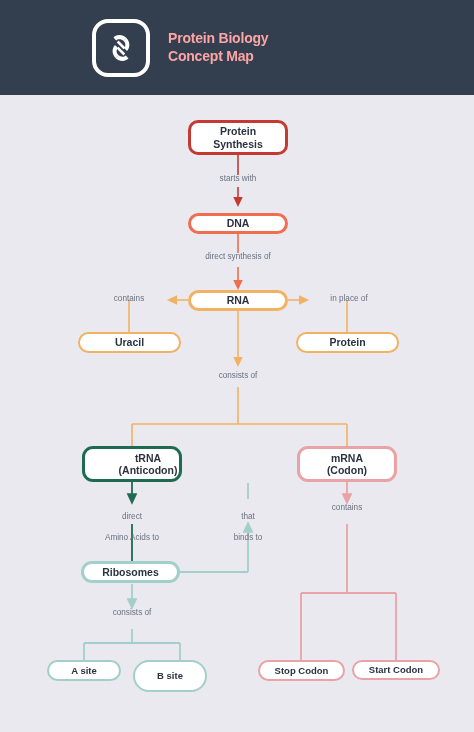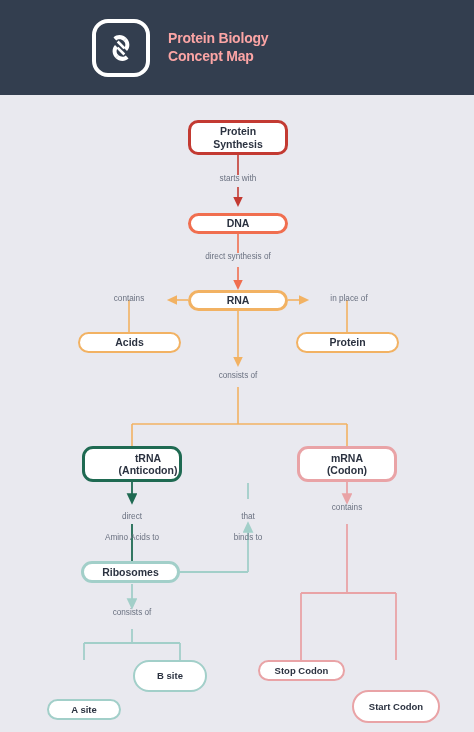--- a/index.html
+++ b/index.html
@@ -167,21 +167,21 @@
 
   <div class="node pill bw3" style="left:188px; top:118px; width:100px; height:21px; border-color:#f06e4f;">
     <span>DNA</span>
   </div>
 
   <div class="node pill bw3" style="left:188px; top:195px; width:100px; height:21px; border-color:#f2b263;">
     <span>RNA</span>
   </div>
 
   <div class="node pill bw25" style="left:78px; top:237px; width:103px; height:21px; border-color:#f2b263;">
-    <span>Acids</span>
+    <span>Uracil</span>
   </div>
 
   <div class="node pill bw25" style="left:296px; top:237px; width:103px; height:21px; border-color:#f2b263;">
     <span>Protein</span>
   </div>
 
   <div class="node two-line bw3" style="left:82px; top:351px; width:100px; height:36px; border-color:#1f6a52;padding-left:32px;">
     <div>
       <span>tRNA</span><br>
       <span>(Anticodon)</span>
@@ -192,33 +192,33 @@
     <div>
       <span>mRNA</span><br>
       <span>(Codon)</span>
     </div>
   </div>
 
   <div class="node pill bw3" style="left:81px; top:466px; width:99px; height:22px; border-color:#a2cfc9;">
     <span>Ribosomes</span>
   </div>
 
-  <div class="node pill bw25 small" style="left:47px; top:565px; width:74px; height:21px; border-color:#a2cfc9;margin-top:39px;">
+  <div class="node pill bw25 small" style="left:47px; top:565px; width:74px; height:21px; border-color:#a2cfc9;">
     <span>A site</span>
   </div>
 
   <div class="node pill bw25 small" style="left:133px; top:565px; width:74px; height:32px; border-color:#a2cfc9;">
     <span>B site</span>
   </div>
 
   <div class="node pill bw25 small" style="left:258px; top:565px; width:87px; height:21px; border-color:#e9a3a6;">
     <span>Stop Codon</span>
   </div>
 
-  <div class="node pill bw25 small" style="left:352px; top:565px; width:88px; height:33px; border-color:#e9a3a6;margin-top:30px;">
+  <div class="node pill bw25 small" style="left:352px; top:565px; width:88px; height:20px; border-color:#e9a3a6;">
     <span>Start Codon</span>
   </div>
 
   <div class="elabel" style="left:193px; top:79px; width:90px;">starts with</div>
 
   <div class="elabel" style="left:178px; top:157px; width:120px;">direct synthesis of</div>
 
   <div class="elabel" style="left:96px; top:199px; width:66px;">contains</div>
 
   <div class="elabel" style="left:314px; top:199px; width:70px;">in place of</div>

